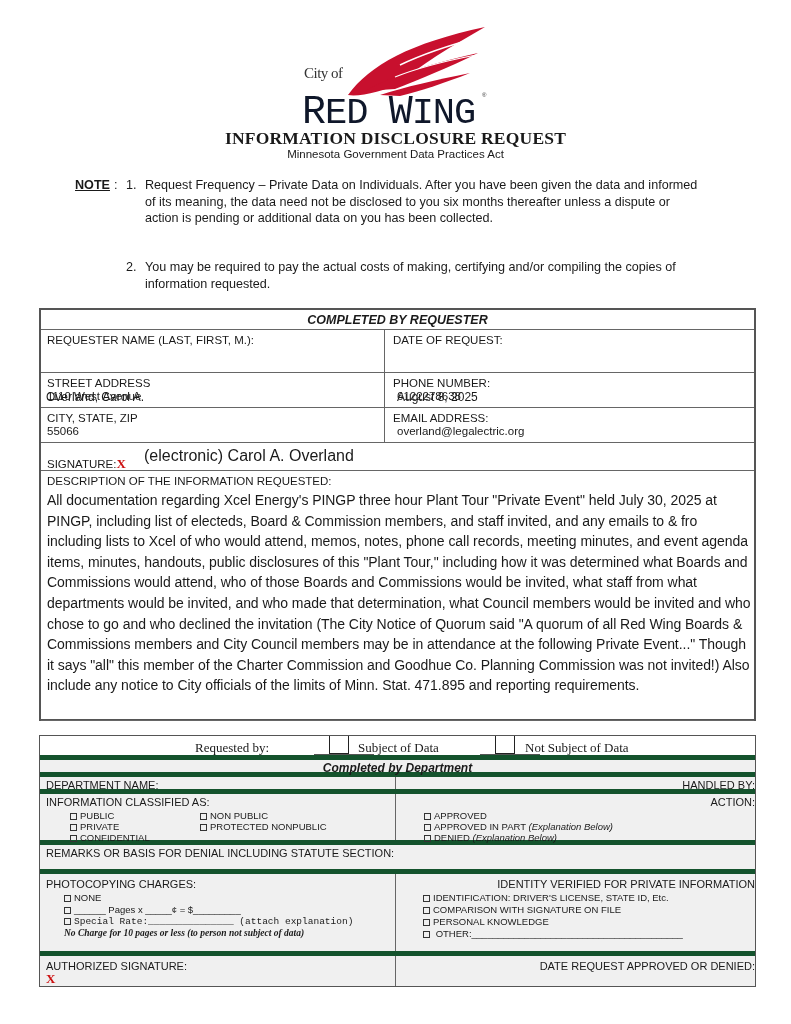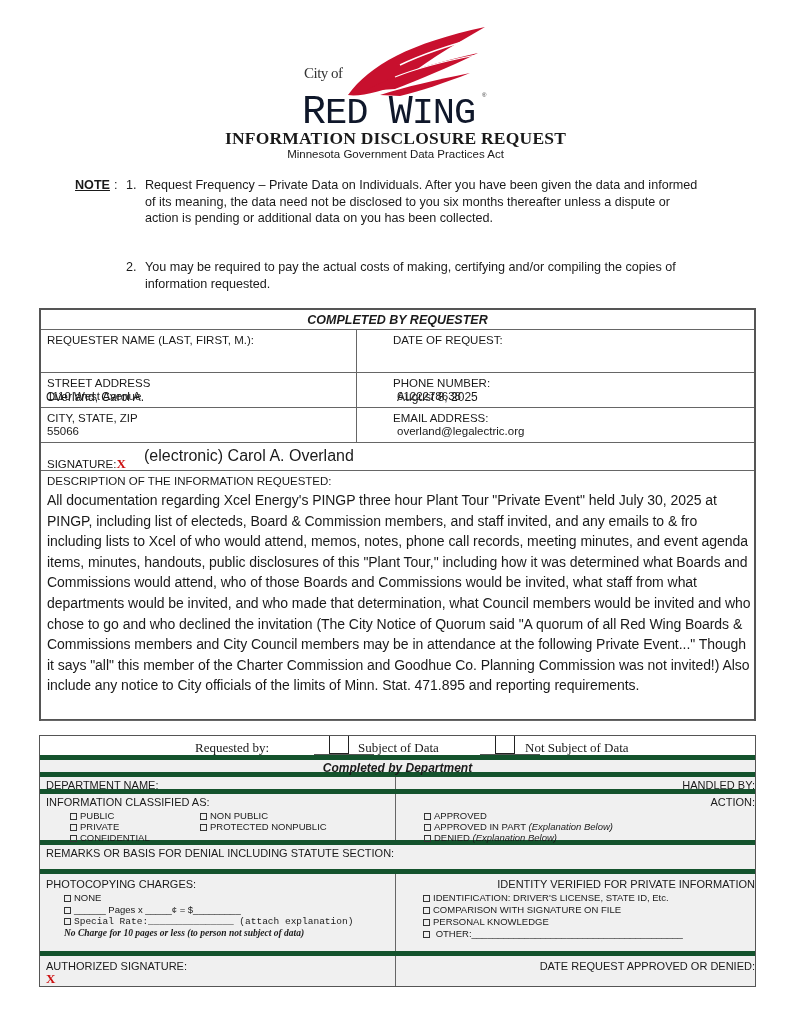--- a/index.html
+++ b/index.html
@@ -23,21 +23,21 @@
     .note .item .num { position: absolute; left: 0; top: 0; }
     .note .item .txt { margin-left: 19px; display: block; }
     .note .item1 { top: 0; }
     .note .item2 { top: 82px; }
 
     
     .req-box { position: absolute; left: 39px; top: 308px; width: 717px; height: 413px; border: 2px solid #555; }
     .req-box .row { position: absolute; left: 0; width: 713px; border-bottom: 1px solid #666; }
     .req-box .hdr { top: 0; height: 20px; text-align: center; font-weight: bold; font-style: italic; font-size: 12.5px; line-height: 20px; }
     .cell { position: absolute; top: 0; height: 100%; }
-    .cell.left { left: 0; width: 316px; border-right: 1px solid #666; }
+    .cell.left { left: 0; width: 344px; border-right: 1px solid #666; }
     .cell.right { left: 346px; width: 367px; }
     .lbl { font-size: 11.5px; padding-left: 6px; display: block; line-height: 14px; padding-top: 3px; }
     .val-lg { font-size: 12px; padding-left: 5px; display: block; line-height: 18px; margin-top: 41px; }
     .val-sm { font-size: 11.5px; padding-left: 6px; display: block; line-height: 13px; }
     .right .val-lg, .right .val-sm { padding-left: 10px; }
     .r-name { top: 20px; height: 43px; }
     .r-street { top: 63px; height: 35px; }
     .r-city { top: 98px; height: 35px; }
     .r-sig { top: 133px; height: 28px; }
     .sig-label { position: absolute; left: 6px; top: 13px; font-size: 11.5px; }

